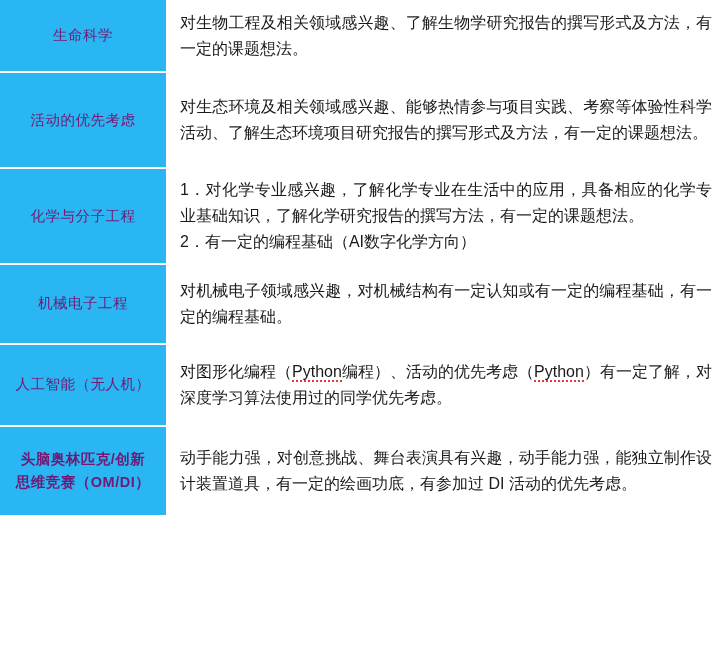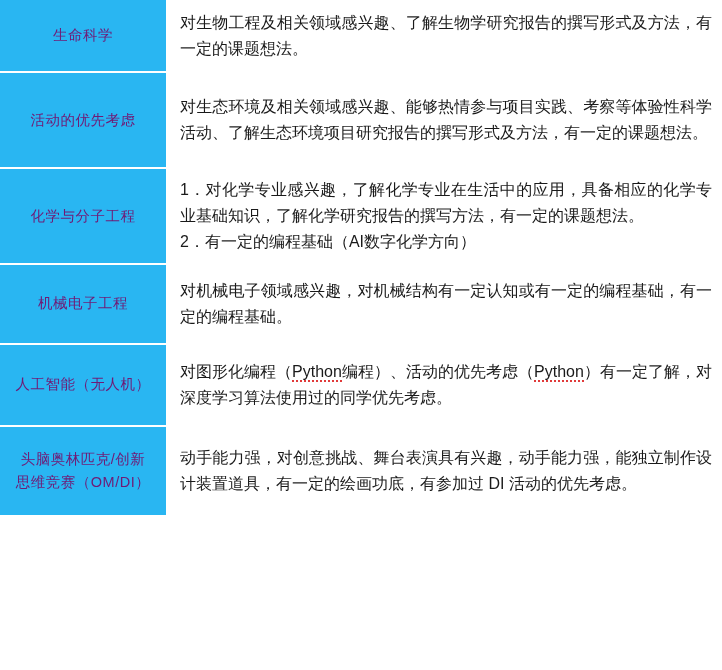--- a/index.html
+++ b/index.html
@@ -28,21 +28,21 @@
     text-align: center;
     vertical-align: middle;
     font-size: 14.5px;
     line-height: 1.55;
     padding: 6px 4px;
     border-bottom: 2px solid #ffffff;
     border-right: 2px solid #ffffff;
     letter-spacing: 0.5px;
   }
   .cat-cell.bold {
-    font-weight: normal;
+    font-weight: bold;
   }
   .desc-cell {
     background: #ffffff;
     color: #1a1a1a;
     vertical-align: middle;
     font-size: 16px;
     line-height: 1.62;
     padding: 8px 10px 8px 12px;
     border-bottom: 2px solid #ffffff;
     text-align: justify;

